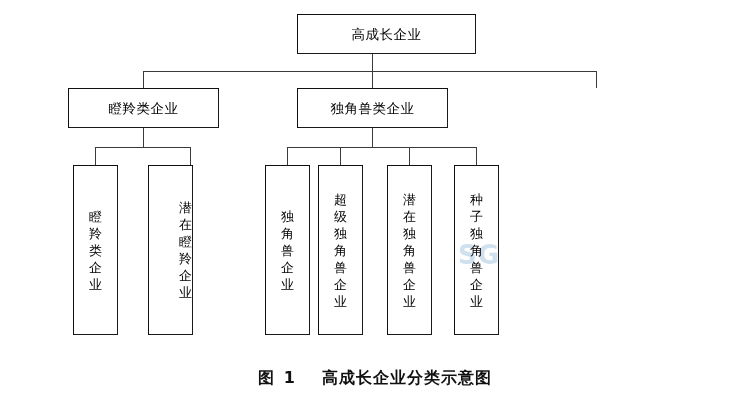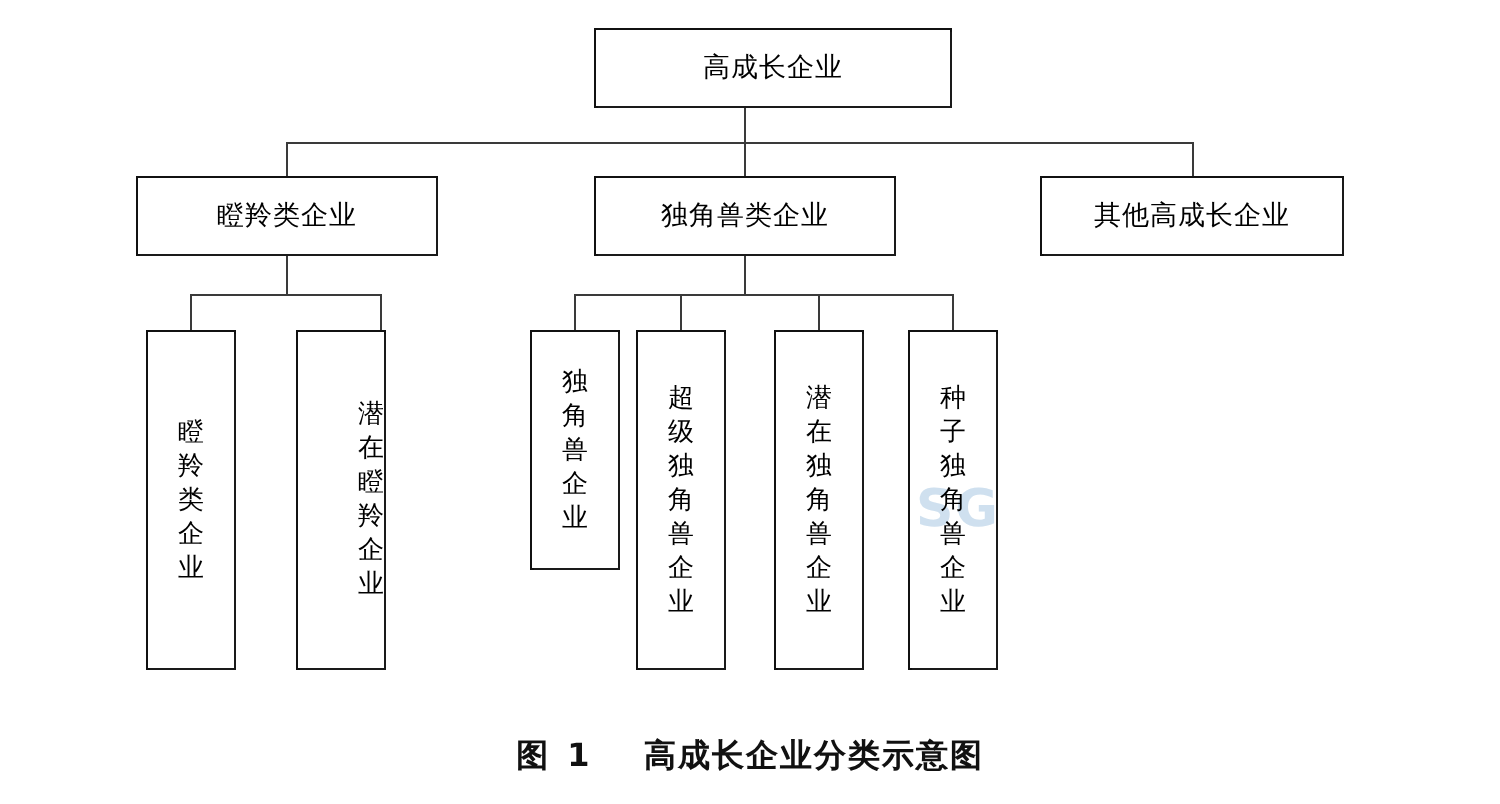--- a/index.html
+++ b/index.html
@@ -134,23 +134,20 @@
   <div class="conn v" style="left:596px; top:71px; height:17px;"></div>
 
   <div class="node node-h" style="left:68px; top:88px; width:151px; height:40px;">
     <span class="label">瞪羚类企业</span>
   </div>
 
   <div class="node node-h" style="left:297px; top:88px; width:151px; height:40px;">
     <span class="label">独角兽类企业</span>
   </div>
 
-  <div class="node node-h" style="left:520px; top:88px; width:152px; height:40px;">
-    <span class="label">其他高成长企业</span>
-  </div>
 
   <div class="conn v" style="left:143px; top:128px; height:20px;"></div>
   <div class="conn h" style="left:95px; top:147px; width:96px;"></div>
   <div class="conn v" style="left:95px; top:147px; height:18px;"></div>
   <div class="conn v" style="left:190px; top:147px; height:18px;"></div>
 
   <div class="conn v" style="left:372px; top:128px; height:20px;"></div>
   <div class="conn h" style="left:287px; top:147px; width:190px;"></div>
   <div class="conn v" style="left:287px; top:147px; height:18px;"></div>
   <div class="conn v" style="left:340px; top:147px; height:18px;"></div>
@@ -158,21 +155,21 @@
   <div class="conn v" style="left:476px; top:147px; height:18px;"></div>
 
   <div class="node node-v" style="left:73px; top:165px; width:45px; height:170px;">
     <span class="label">瞪羚类企业</span>
   </div>
 
   <div class="node node-v" style="left:148px; top:165px; width:45px; height:170px;justify-content:flex-end;">
     <span class="label">潜在瞪羚企业</span>
   </div>
 
-  <div class="node node-v" style="left:265px; top:165px; width:45px; height:120px;">
+  <div class="node node-v" style="left:265px; top:165px; width:45px; height:170px;">
     <span class="label">独角兽企业</span>
   </div>
 
   <div class="node node-v" style="left:318px; top:165px; width:45px; height:170px;align-items:center;">
     <span class="label">超级独角兽企业</span>
   </div>
 
   <div class="node node-v" style="left:454px; top:165px; width:45px; height:170px;">
     <span class="label">种子独角兽企业</span>
   </div>

